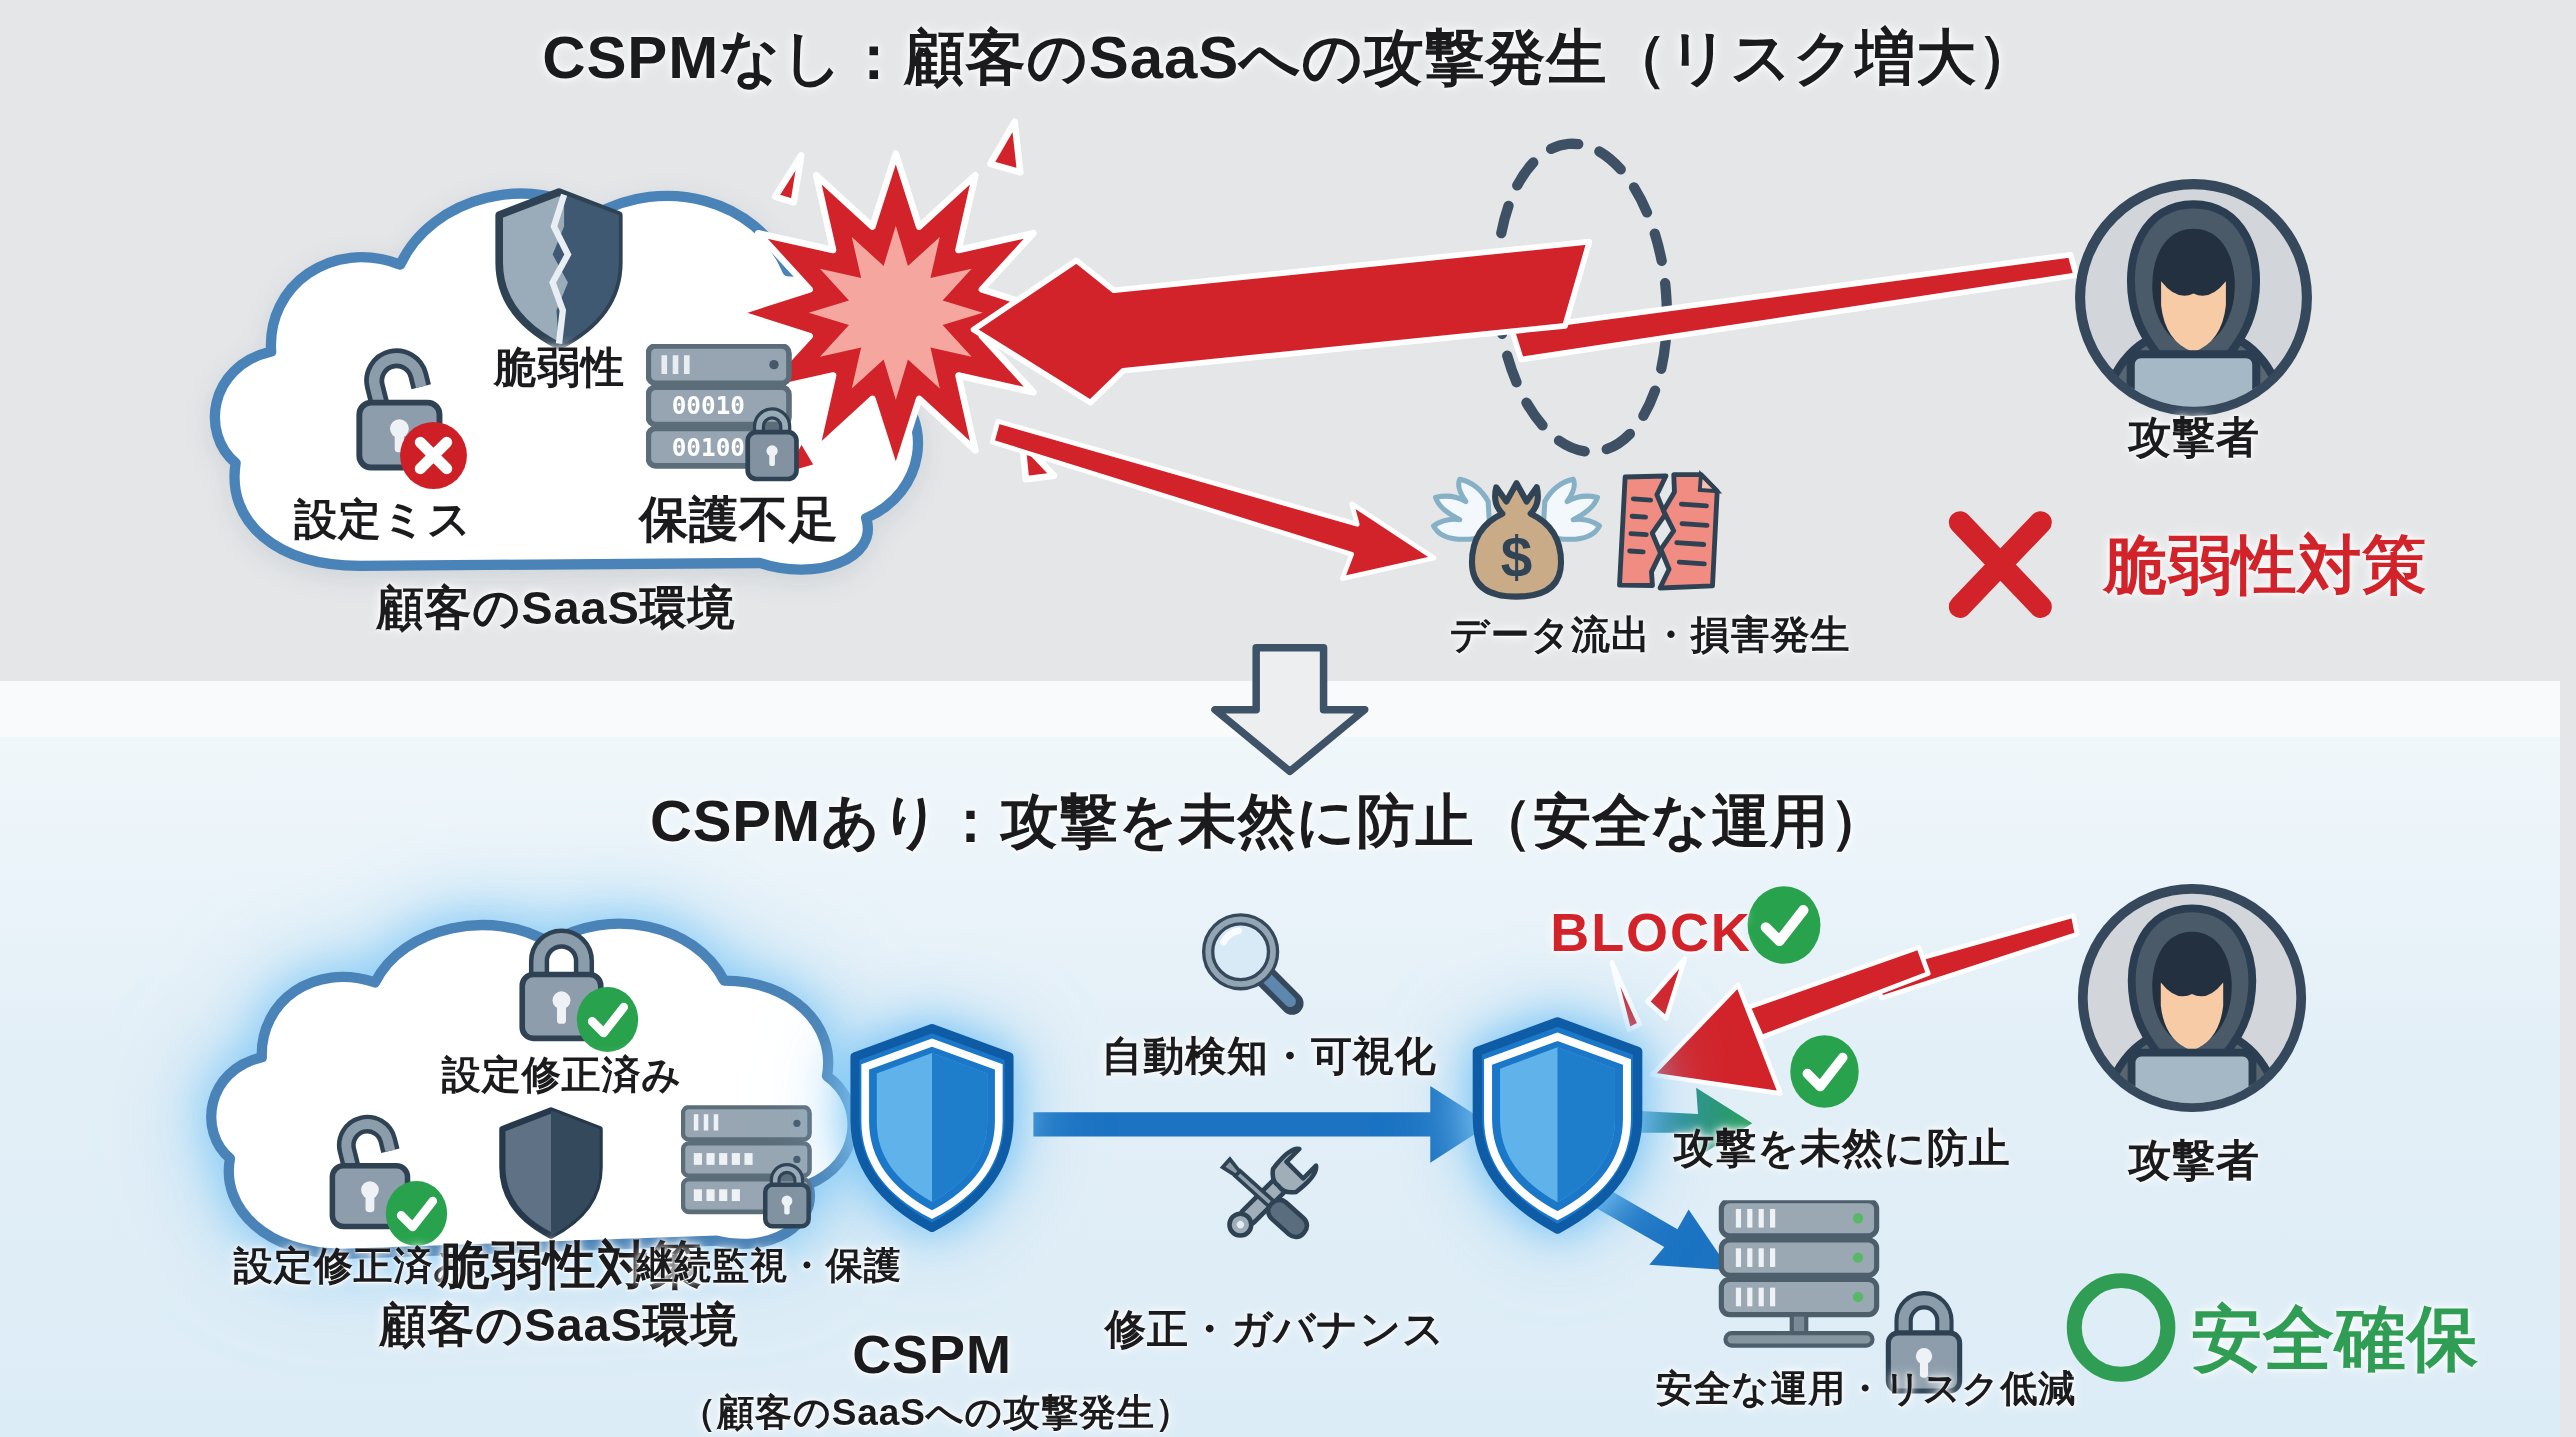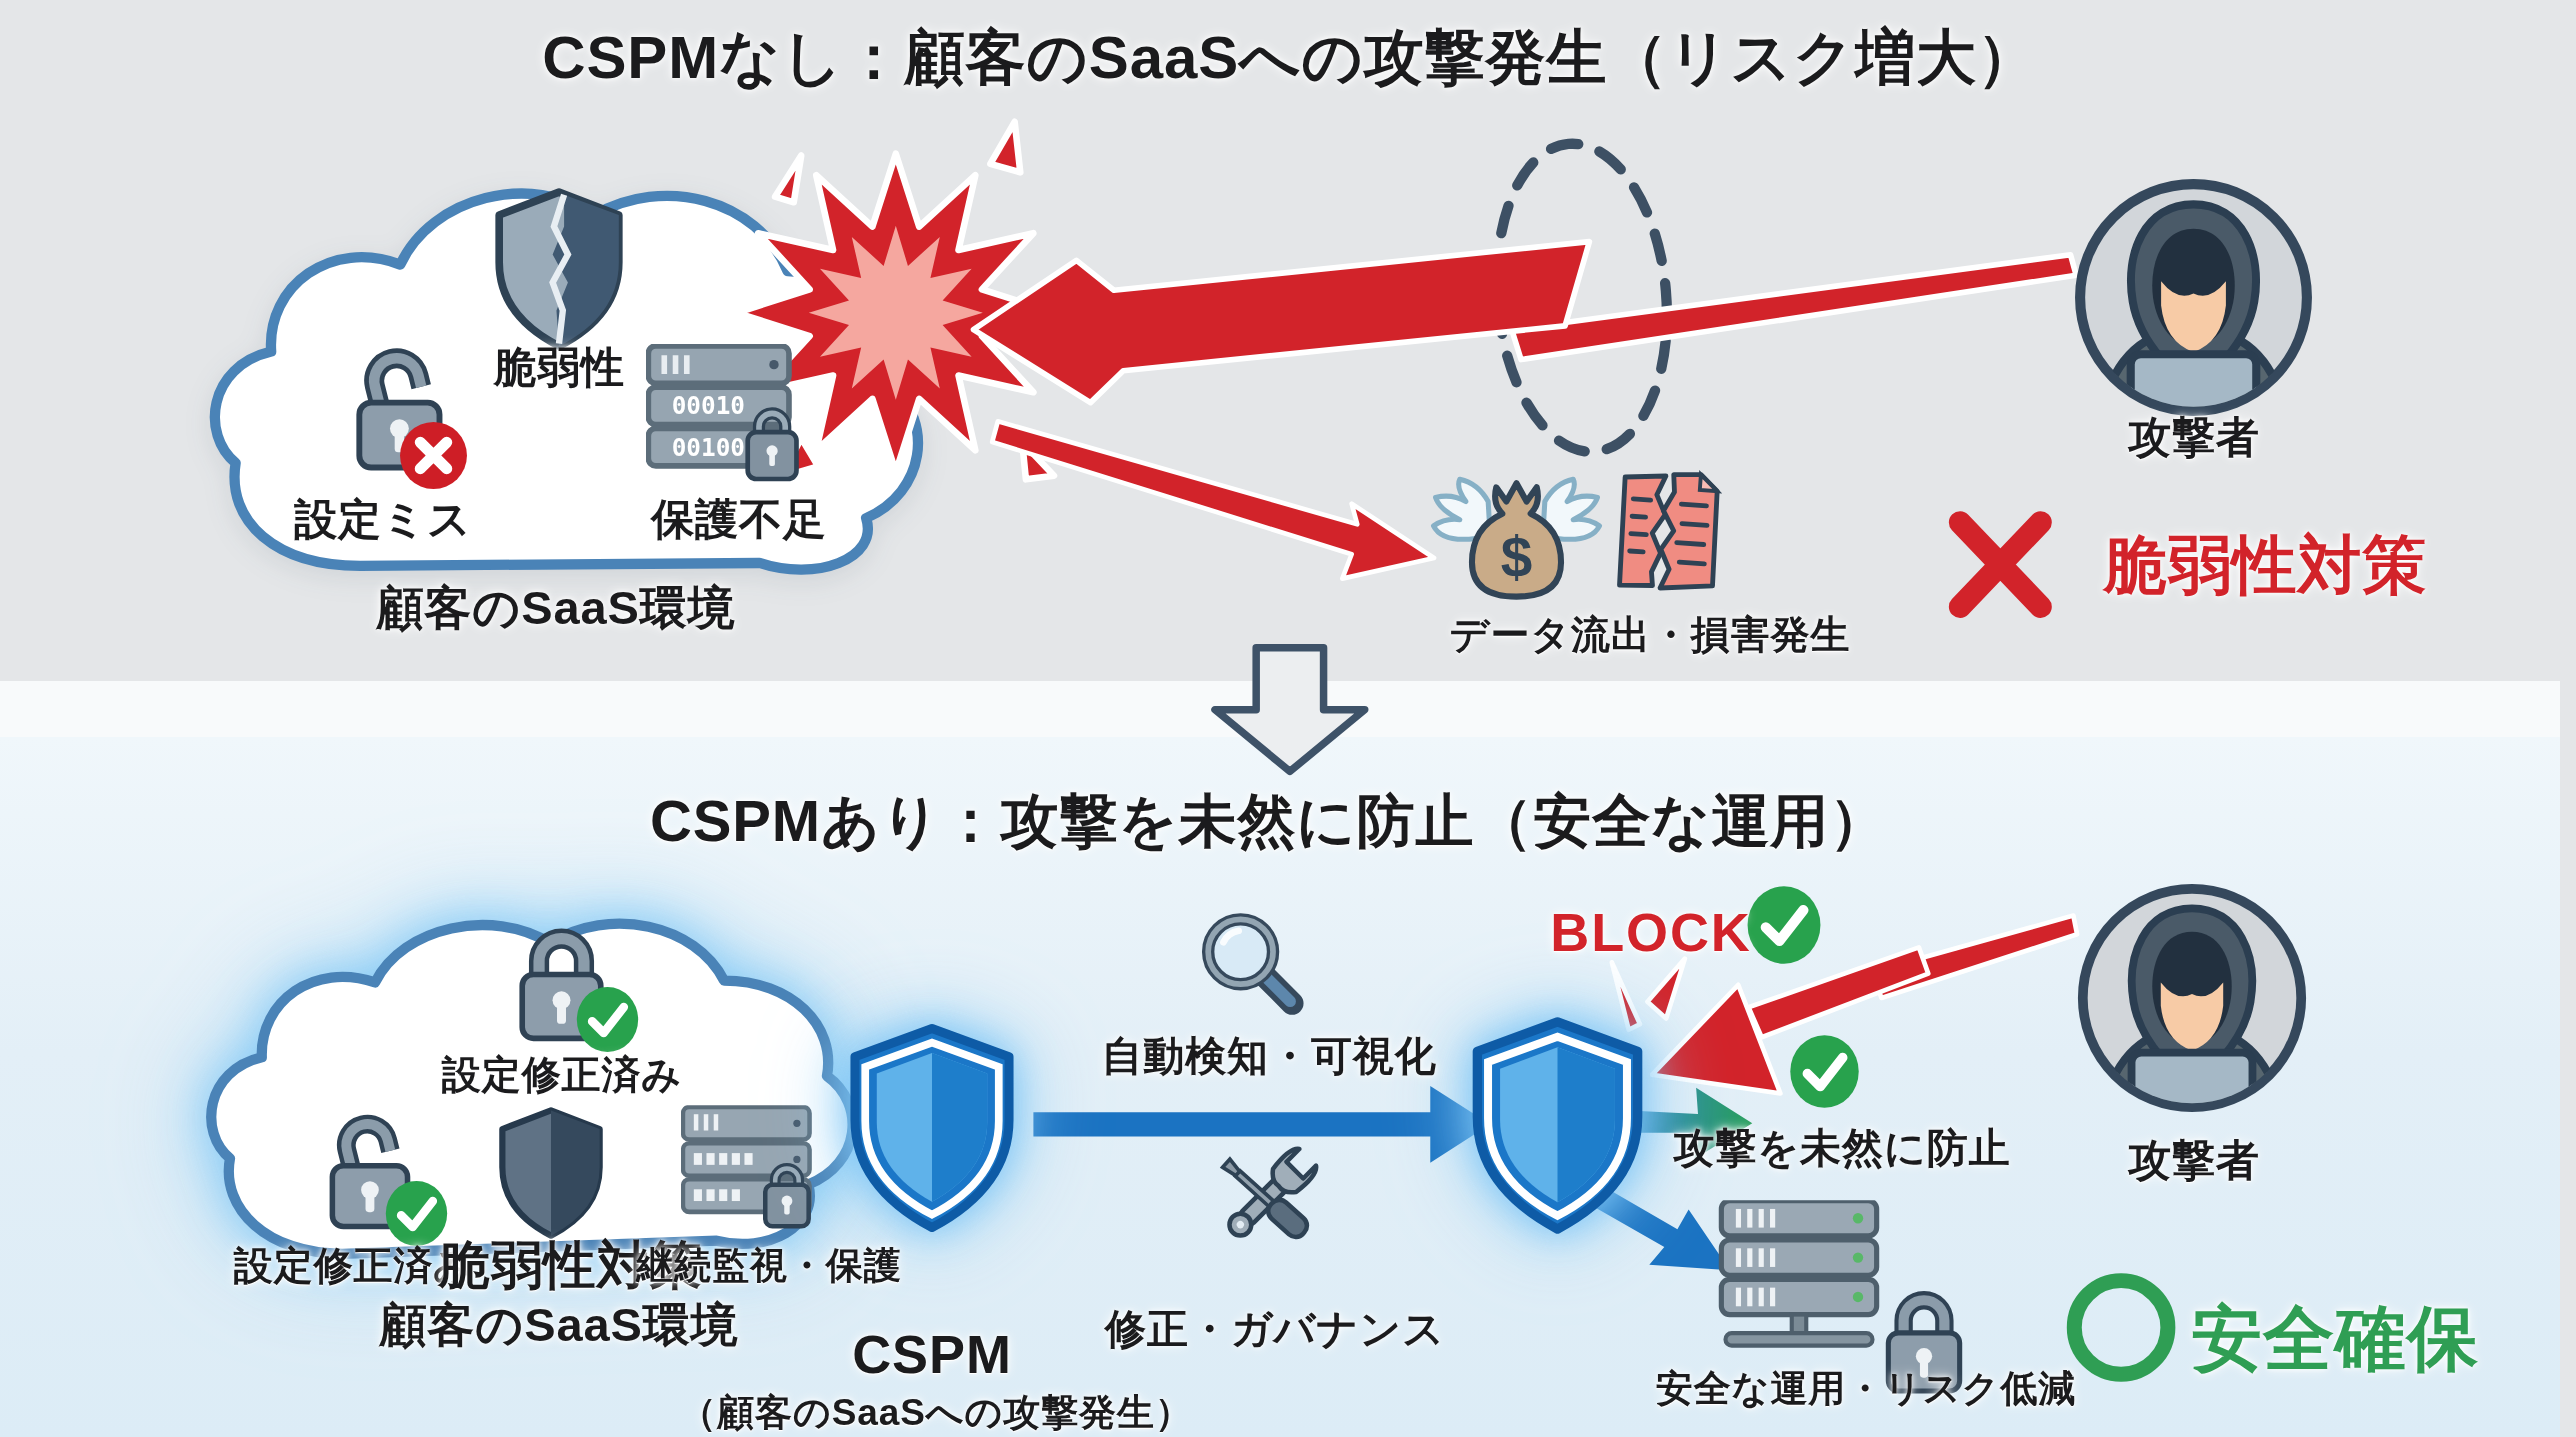--- a/index.html
+++ b/index.html
@@ -344,21 +344,21 @@
   <svg class="abs" style="left:1878px;top:1288px" width="92" height="107" viewBox="0 0 98 114">
       <use href="#sym-lock-closed"></use>
     </svg>
   <svg class="abs" style="left:2075px;top:881px" width="234" height="234" viewBox="0 0 250 250">
       <use href="#sym-attacker"></use>
     </svg>
 
   <div class="t" style="left:1290px;top:58px;font-size:60px;">CSPMなし：顧客のSaaSへの攻撃発生（リスク増大）</div>
   <div class="t" style="left:559px;top:368px;font-size:43px;">脆弱性</div>
   <div class="t" style="left:383px;top:520px;font-size:43px;">設定ミス</div>
-  <div class="t" style="left:739px;top:520px;font-size:43px;">保護不足</div>
+  <div class="t" style="left:739px;top:520px;font-size:49px;">保護不足</div>
   <div class="t" style="left:556px;top:608px;font-size:47px;">顧客のSaaS環境</div>
   <div class="t" style="left:1603px;top:635px;font-size:39px;margin-left:47px;">データ流出・損害発生</div>
   <div class="t" style="left:2194px;top:438px;font-size:43px;">攻撃者</div>
   <div class="t t-red" style="left:2265px;top:565px;font-size:64px;">脆弱性対策</div>
 
   <div class="t" style="left:1269px;top:822px;font-size:58px;">CSPMあり：攻撃を未然に防止（安全な運用）</div>
   <div class="t" style="left:562px;top:1075px;font-size:39px;">設定修正済み</div>
   <div class="t" style="left:354px;top:1266px;font-size:39px;">設定修正済み</div>
   <div class="t" style="left:570px;top:1266px;font-size:52px;">脆弱性対策</div>
   <div class="t" style="left:769px;top:1266px;font-size:37px;">継続監視・保護</div>

